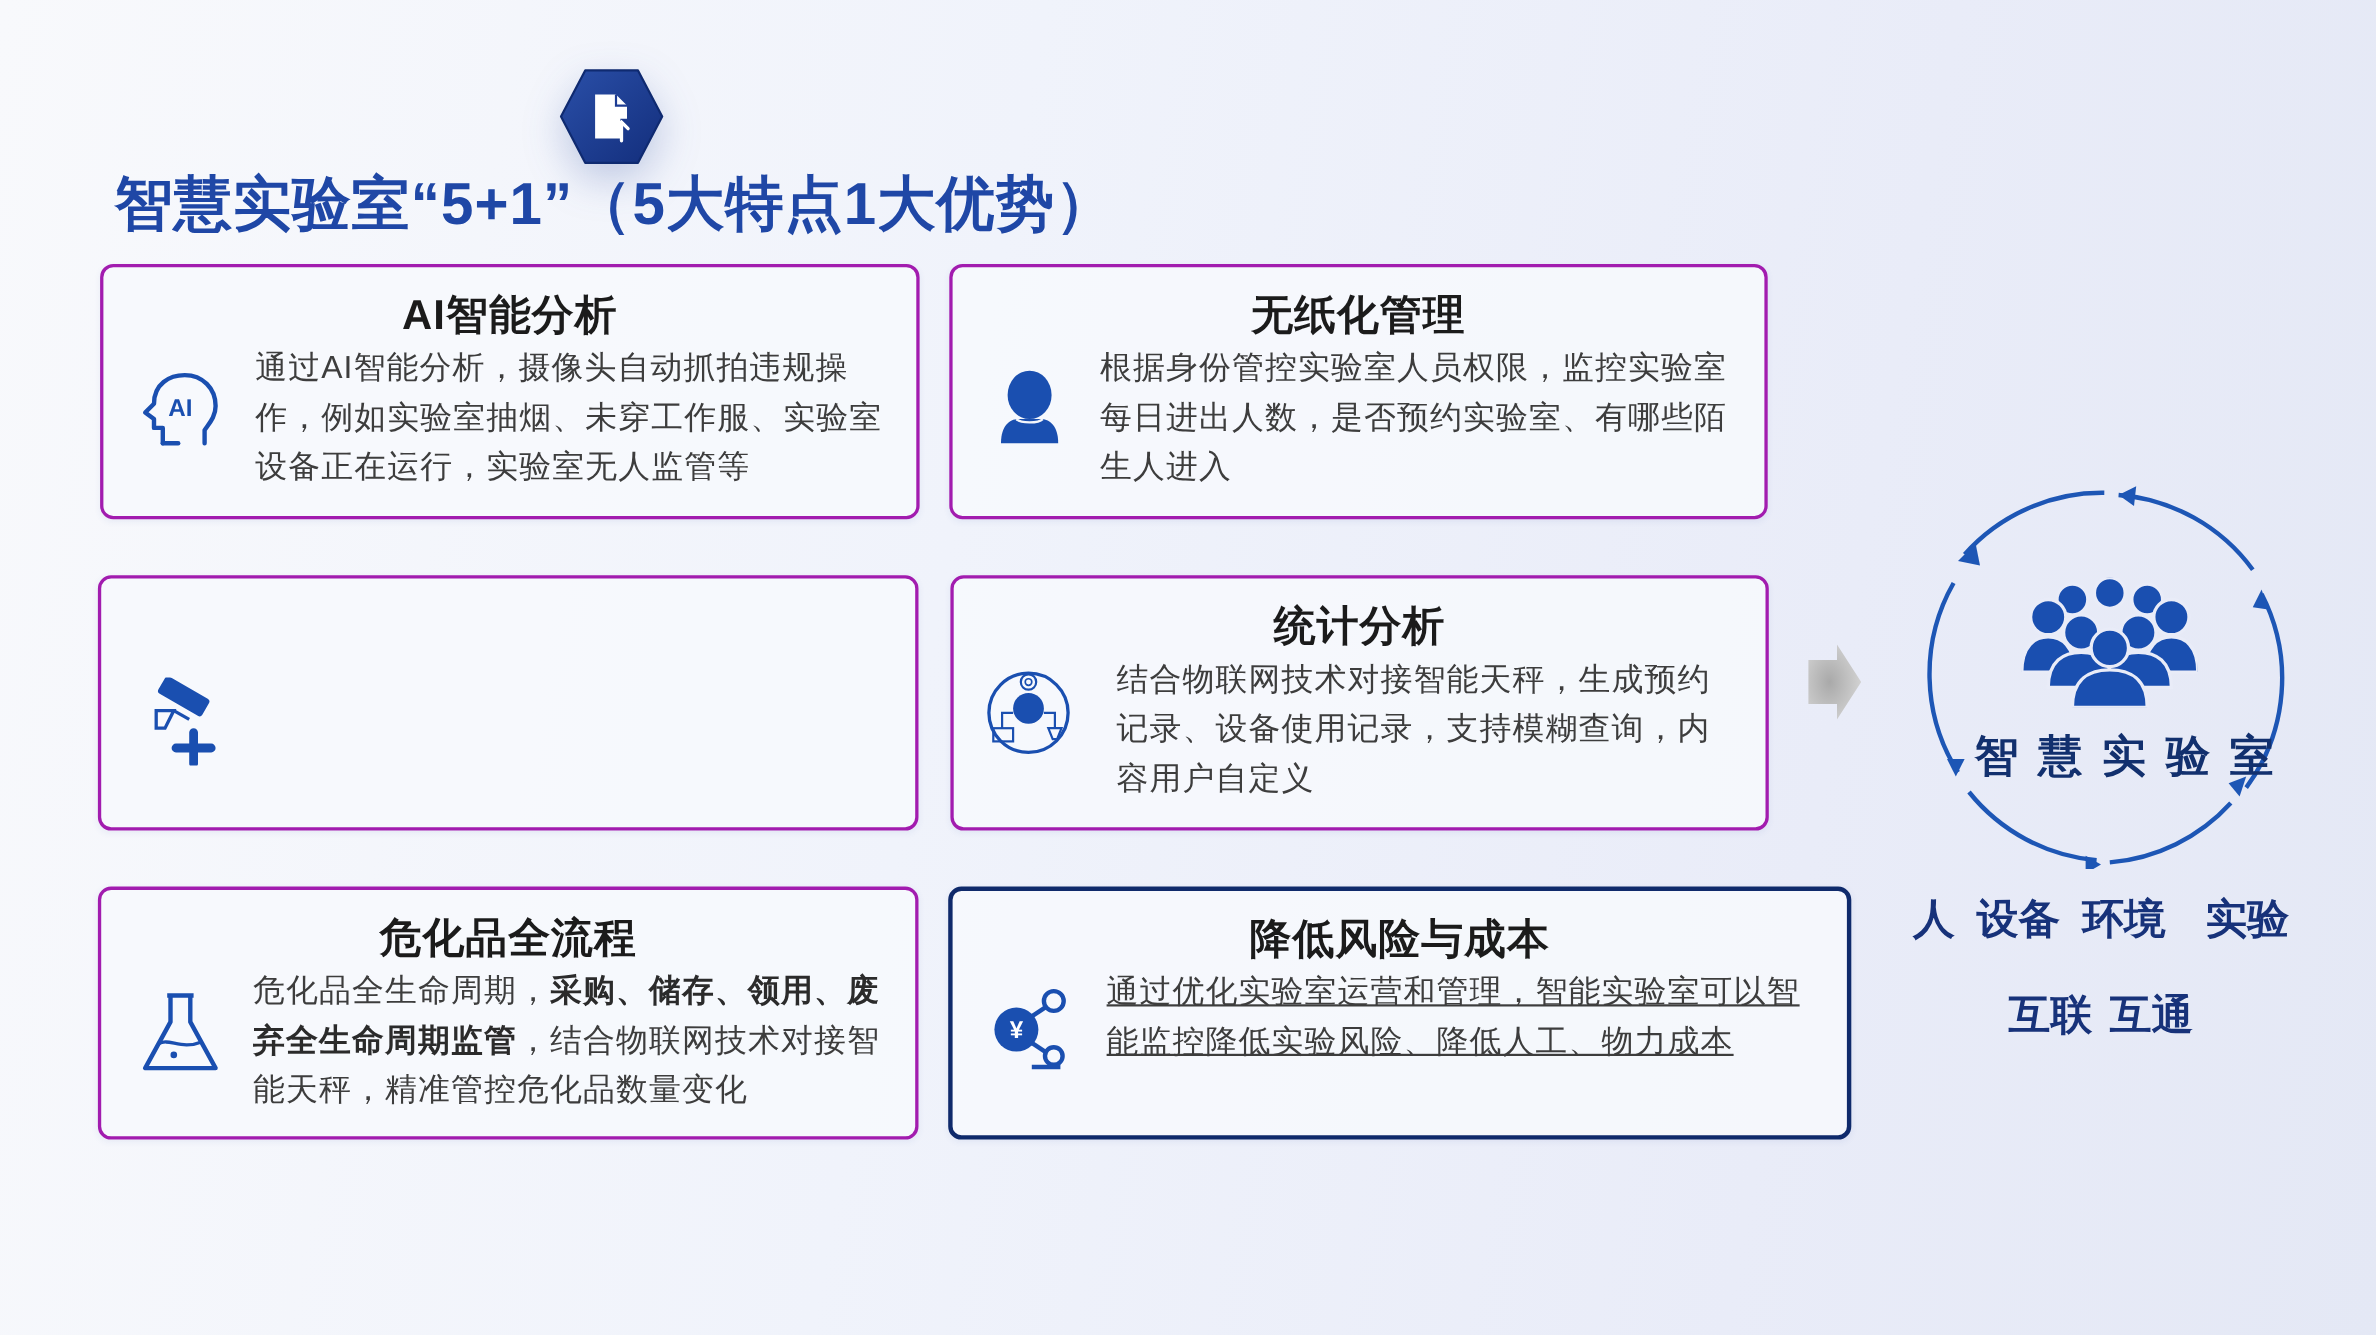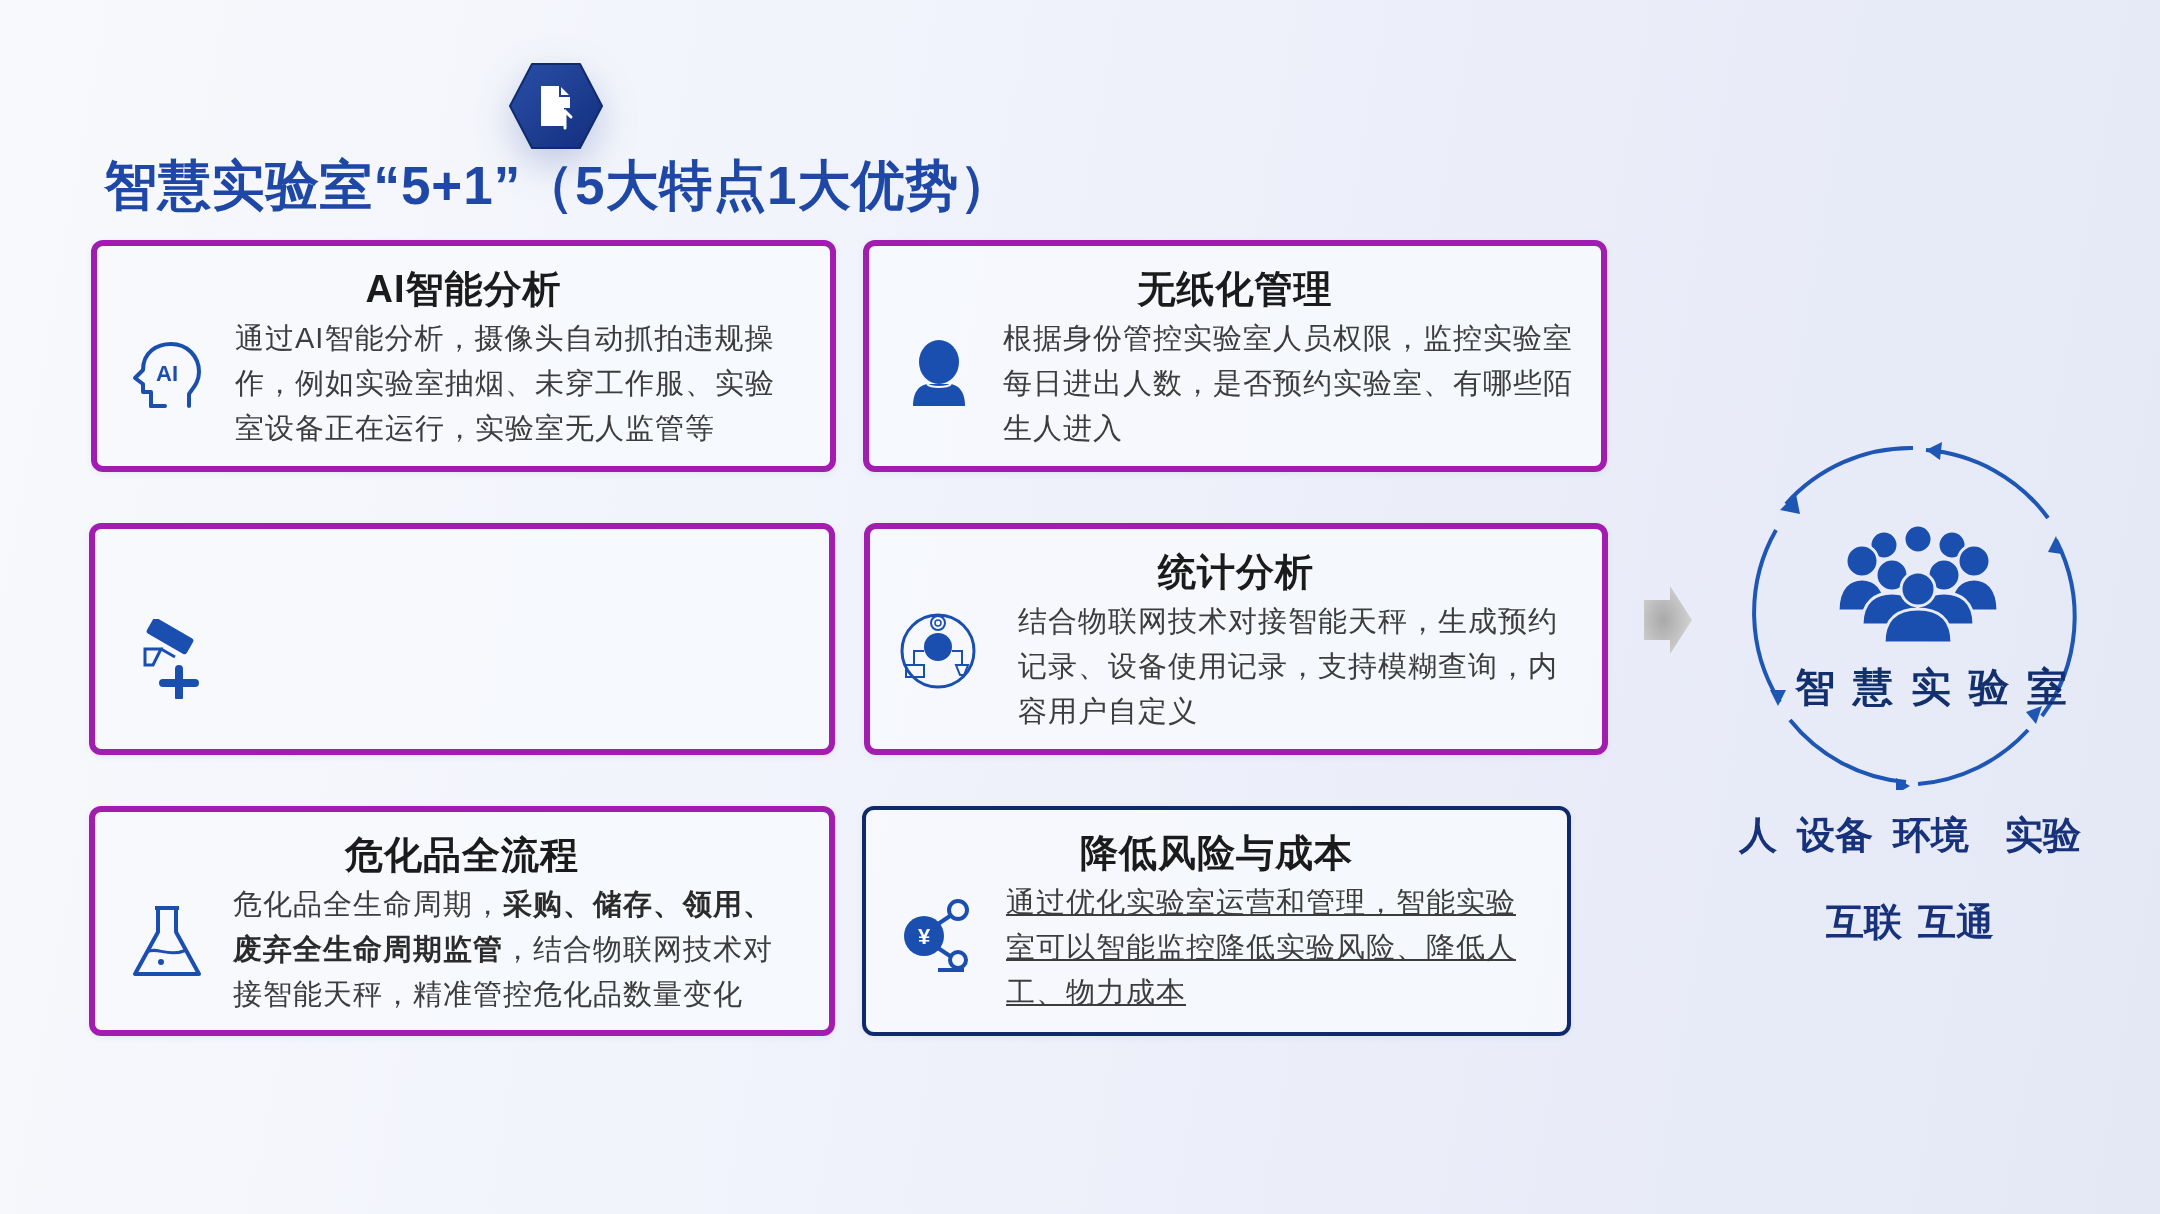--- a/index.html
+++ b/index.html
@@ -14,21 +14,21 @@
     position: relative; width: 96px; height: 88px;
     filter: drop-shadow(0 14px 18px rgba(40,70,160,0.25));
   }
   .hex svg { width: 96px; height: 88px; display: block; }
   .title {
     margin-left: 24px; font-size: 54px; font-weight: bold; color: #1f47a6;
     letter-spacing: 1px; white-space: nowrap; transform: scaleX(0.98); transform-origin: left center;
   }
   .card {
     position: absolute; background: rgba(247,249,253,0.85);
-    border: 6px solid #a21caf; border-radius: 12px;
+    border: 3px solid #a21caf; border-radius: 12px;
     box-shadow: 0 2px 6px rgba(60,90,160,0.08);
   }
   .card.dark { border-color: #0f2a6b; border-width: 4px; }
   .card .ctitle {
     position: absolute; left: 0; right: 0; top: 18px; text-align: center;
     font-size: 38px; font-weight: bold; color: #1b1b1b; letter-spacing: 1px;
   }
   .card .cicon { position: absolute; left: 30px; width: 80px; height: 80px; }
   .card .cbody {
     position: absolute; left: 138px; right: 28px; top: 70px;
@@ -130,21 +130,21 @@
       <path d="M28,6 L52,6 M31,6 L31,30 L8,72 L72,72 L49,30 L49,6" fill="none" stroke="#1a4fb0" stroke-width="4" stroke-linejoin="round"></path>
       <path d="M20,50 C30,44 40,56 60,48" fill="none" stroke="#1a4fb0" stroke-width="3"></path>
       <circle cx="34" cy="60" r="3" fill="#1a4fb0"></circle>
     </svg>
   </div>
   <div class="cbody">
     <span>危化品全生命周期，</span><b>采购、储存、领用、废弃全生命周期监管</b><span>，结合物联网技术对接智能天秤，精准管控危化品数量变化</span>
   </div>
 </div>
 
-<div class="card dark" style="left:862px;top:806px;width:709px;height:230px;">
+<div class="card dark" style="left:862px;top:806px;width:821px;height:230px;">
   <div class="ctitle">降低风险与成本</div>
   <div class="cicon" style="top:84px;left:32px;">
     <svg viewBox="0 0 80 80" width="80" height="80">
       <circle cx="26" cy="42" r="20" fill="#1a4fb0"></circle>
       <text x="26" y="50" text-anchor="middle" font-family="Liberation Sans, sans-serif" font-weight="bold" font-size="22" fill="#ffffff">¥</text>
       <path d="M40,30 L52,22" stroke="#1a4fb0" stroke-width="4"></path>
       <circle cx="60" cy="16" r="9" fill="none" stroke="#1a4fb0" stroke-width="4"></circle>
       <path d="M40,54 L52,62" stroke="#1a4fb0" stroke-width="4"></path>
       <circle cx="60" cy="66" r="8" fill="none" stroke="#1a4fb0" stroke-width="4"></circle>
       <path d="M40,76 L66,76" stroke="#1a4fb0" stroke-width="4"></path>

